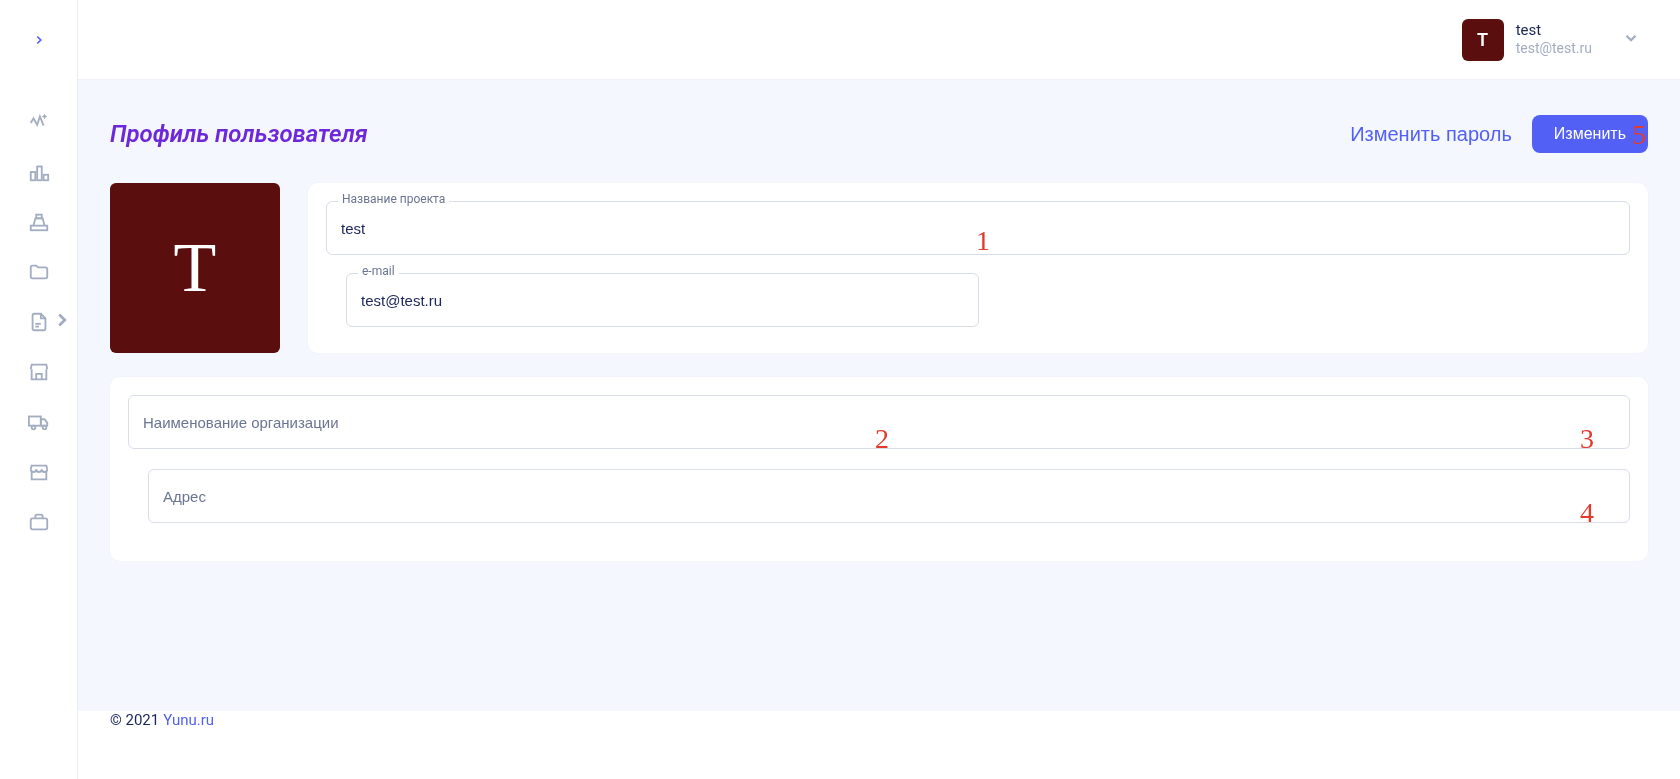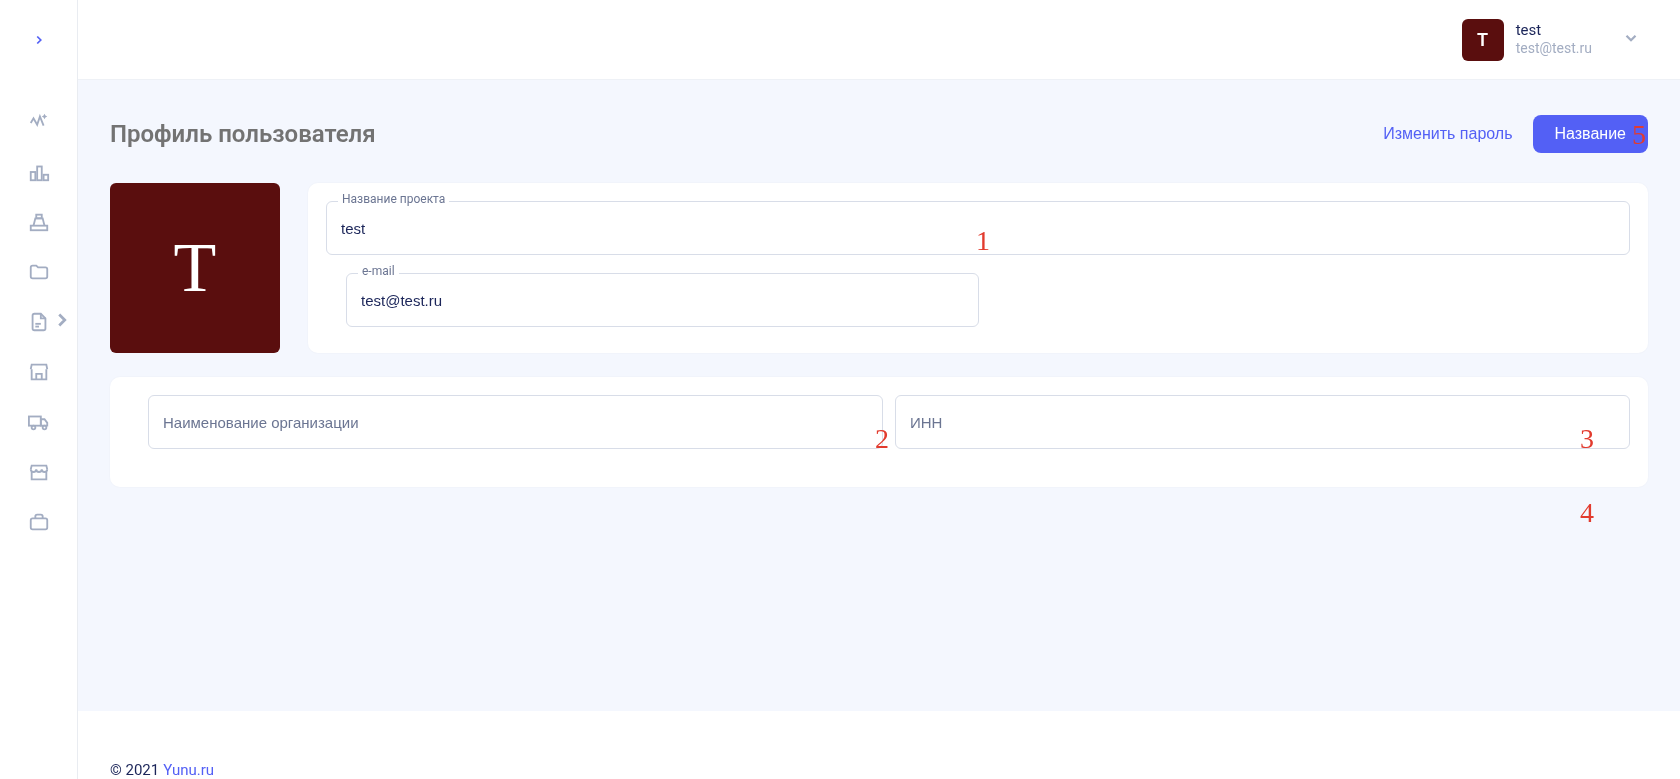--- a/index.html
+++ b/index.html
@@ -18,44 +18,44 @@
   .topbar { height:80px; background:#fff; border-bottom:1px solid #eef1f6; display:flex; align-items:center; justify-content:flex-end; padding-right:40px; }
   .user-chip { display:flex; align-items:center; gap:12px; cursor:pointer; }
   .user-avatar-sm { width:42px; height:42px; background:#5a0e0e; border-radius:6px; display:flex; align-items:center; justify-content:center; color:#fff; font-weight:600; font-size:18px; }
   .user-info { display:flex; flex-direction:column; line-height:1.25; }
   .user-name { color:#1b2559; font-size:15px; }
   .user-mail { color:#a3adc2; font-size:14px; }
   .user-chevron { color:#a3adc2; margin-left:18px; }
 
   .content { flex:1; background:#f4f7fe; padding:35px 32px 0 32px; position:relative; }
   .page-header { display:flex; align-items:center; justify-content:space-between; margin-bottom:30px; }
-  .page-title { color:#737373; font-size:24px; font-weight:600; }
+  .page-title { color:#6d28d9; font-size:24px; font-weight:600;font-style:italic; }
   .header-actions { display:flex; align-items:center; gap:20px; }
-  .link-btn { color:#5360f5; font-size:16px; background:none; border:none; cursor:pointer; }
+  .link-btn { color:#5360f5; font-size:20px; background:none; border:none; cursor:pointer; }
   .save-btn { background:#5360f5; color:#fff; border:none; border-radius:8px; padding:10px 22px; font-size:16px; cursor:pointer; }
 
   .cards-row { display:flex; gap:28px; align-items:stretch; }
   .avatar-lg { width:170px; height:170px; background:#5a0e0e; border-radius:6px; display:flex; align-items:center; justify-content:center; color:#fff; font-size:70px; font-weight:500; font-family: Georgia, serif; flex-shrink:0; }
   .card { background:#fff; border-radius:10px; padding:18px 18px; flex:1; box-shadow: 0 0 0 1px rgba(0,0,0,0.01); }
 
   .form-row { display:flex; gap:18px; margin-bottom:18px; }
   .form-row:last-child { margin-bottom:0;margin-left:20px; }
 
   .field { position:relative; flex:1; }
   .field .legend { position:absolute; top:-9px; left:12px; background:#fff; padding:0 4px; font-size:12px; color:#6b7592; z-index:2;text-align:right; }
   .field input { width:100%; height:54px; border:1px solid #d8dde8; border-radius:6px; padding:0 14px; font-size:15px; color:#1b2559; outline:none; background:#fff; }
   .field input::placeholder { color:#6b7592; }
 
   .bottom-card { margin-top:24px; }
   .bottom-card .form-row { margin-bottom:20px;gap:12px; }
 
   
   .annot { position:absolute; color:#e23b2e; font-size:28px; font-family: Georgia, serif; pointer-events:none; }
 
-  .footer { height:68px; background:#fff; display:flex; align-items:flex-end; padding-left:32px; color:#1b2559; font-size:15px; }
+  .footer { height:68px; background:#fff; display:flex; align-items:flex-start; padding-left:32px; color:#1b2559; font-size:15px; }
   .footer a { color:#5360f5; text-decoration:none; margin-left:4px; }
 
   .content-inner { position:relative; }
 </style>
 </head>
 <body>
 
 <div class="root">
 
   <div class="sidebar">
@@ -146,21 +146,21 @@
       </div>
     </div>
 
     <div class="content">
       <div class="content-inner">
 
         <div class="page-header">
           <h1 class="page-title">Профиль пользователя</h1>
           <div class="header-actions">
             <button class="link-btn">Изменить пароль</button>
-            <button class="save-btn">Название</button>
+            <button class="save-btn">Изменить</button>
           </div>
         </div>
 
         <div class="cards-row">
           <div class="avatar-lg">T</div>
           <div class="card">
             <div class="form-row">
               <div class="field" style="flex:1">
                 <span class="legend">Название проекта</span>
                 <input type="text" value="test" style="">
@@ -173,22 +173,24 @@
               </div>
             </div>
           </div>
         </div>
 
         <div class="card bottom-card">
           <div class="form-row">
             <div class="field" style="flex:1">
               <input type="text" placeholder="Наименование организации" style="">
             </div>
+          </div>
+          <div class="form-row">
             <div class="field" style="flex:1">
-              <input type="text" placeholder="ИНН" style="">
+              <input type="text" placeholder="Адрес" style="">
             </div>
           </div>
         </div>
 
         <span class="annot" style="top:110px; left:866px;">1</span>
         <span class="annot" style="top:308px; left:765px;">2</span>
         <span class="annot" style="top:308px; left:1470px;">3</span>
         <span class="annot" style="top:382px; left:1470px;">4</span>
         <span class="annot" style="top:4px; left:1522px;">5</span>
       </div>

